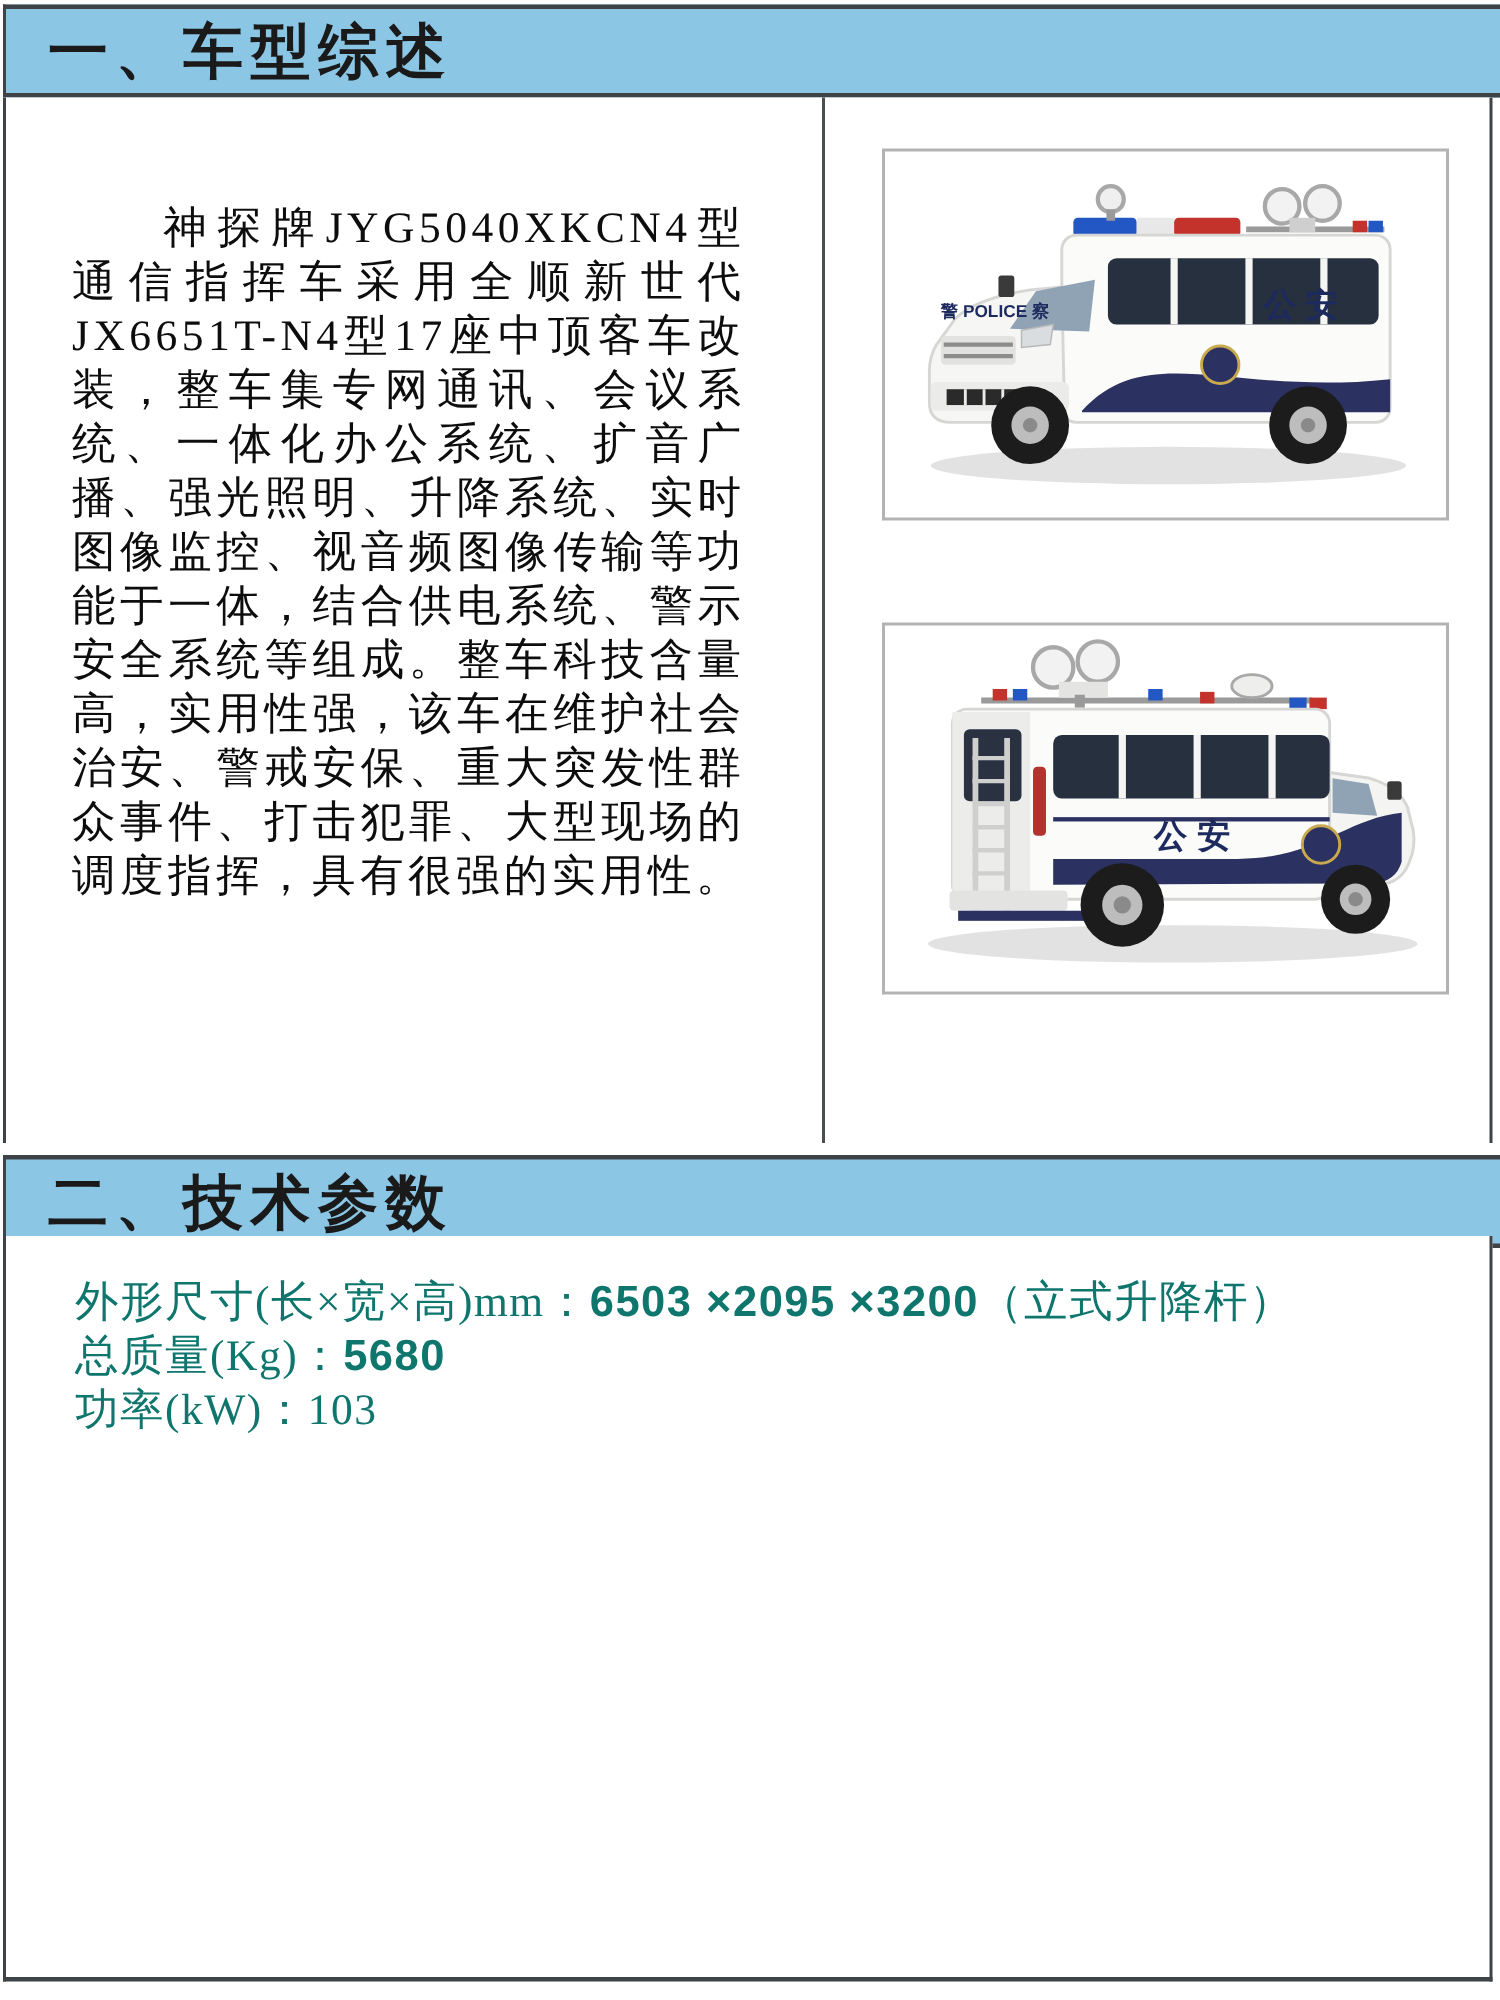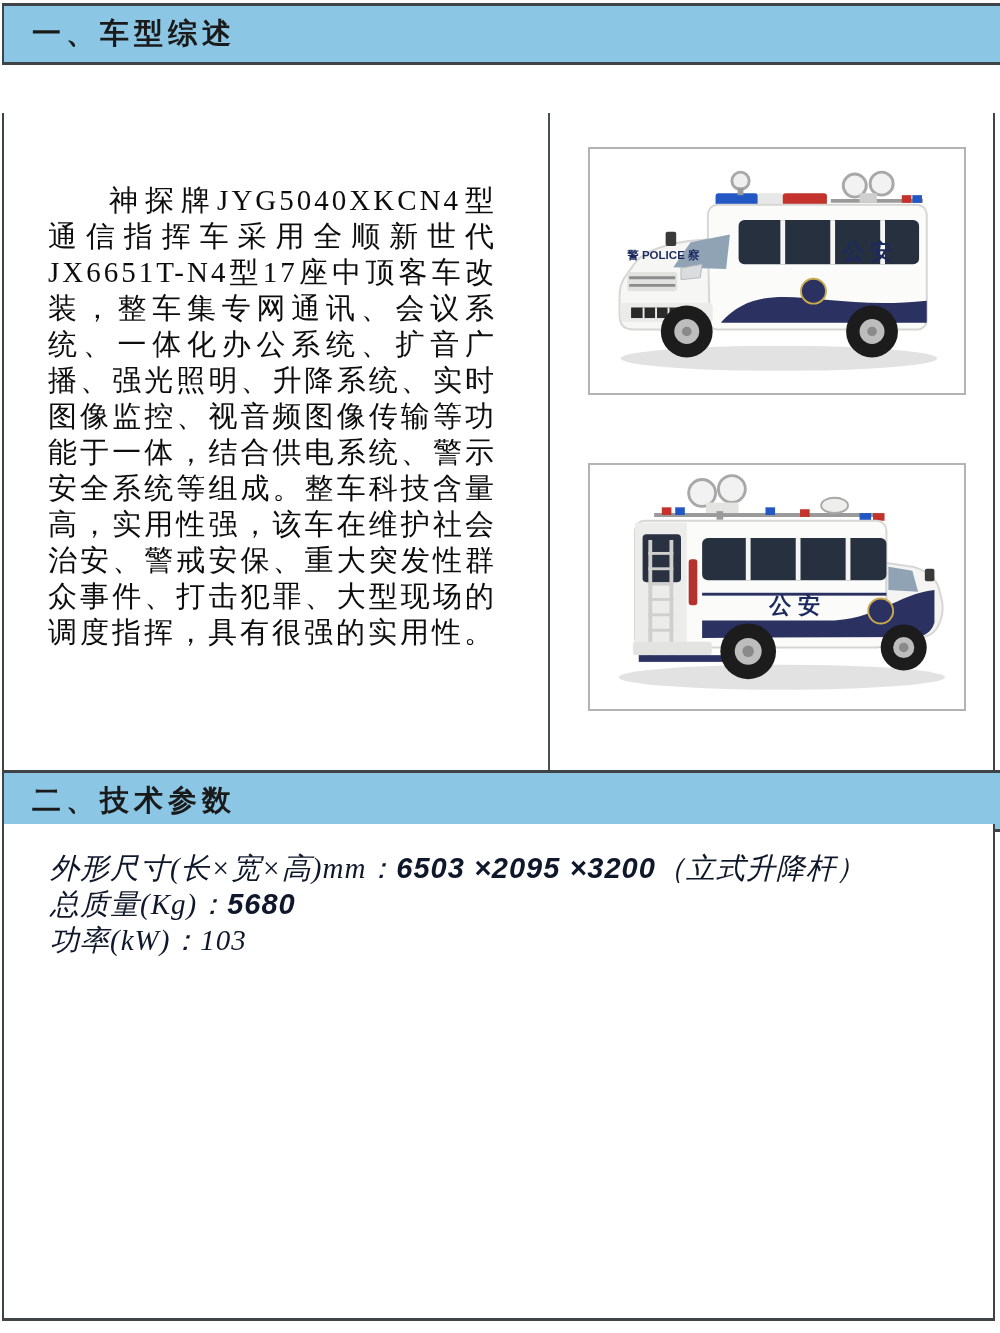--- a/index.html
+++ b/index.html
@@ -3,49 +3,49 @@
 <meta charset="utf-8">
 <style>
   html,body{margin:0;padding:0;background:#ffffff;}
   .page{position:relative;width:1000px;height:1333px;background:#ffffff;overflow:hidden;
         font-family:"Liberation Sans",sans-serif;color:#111;}
 
   
   .secbar{position:absolute;left:2px;right:0;height:56px;background:#8BC7E5;
           border-top:3px solid #3E4347;border-bottom:3px solid #3E4347;border-left:2px solid #3E4347;
           display:flex;align-items:center;}
-  .secbar .sectitle{font-size:29px;font-weight:bold;letter-spacing:5px;color:#1a1a1a;
+  .secbar .sectitle{font-size:40px;font-weight:bold;letter-spacing:5px;color:#1a1a1a;
           padding-left:28px;white-space:nowrap;}
   #bar1{top:3px;}
   #bar2{top:770px;}
 
   
   .secbox{position:absolute;left:2px;width:989px;background:#fff;
           border-left:2px solid #3E4347;border-right:2px solid #3E4347;}
-  #box1{top:65px;height:697px;margin-top:48px;}
+  #box1{top:65px;height:697px;}
   #box2{top:824px;height:494px;border-bottom:3px solid #3E4347;}
 
   .vdivider{position:absolute;left:544px;top:0;bottom:0;width:2px;background:#4a4f52;}
 
   
   .para{position:absolute;left:44px;top:40px;width:449px;
         font-family:"Liberation Serif","DejaVu Serif",serif;
         font-size:29px;line-height:36px;letter-spacing:3px;color:#0d0d0d;
         text-align:justify;text-justify:inter-character;text-indent:2.1em;}
 
   
   .frame{position:absolute;width:374px;height:244px;border:2px solid #B3B3B3;background:#fff;
          display:flex;align-items:center;justify-content:center;}
   #frame1{left:584px;top:34px;}
   #frame2{left:584px;top:350px;}
   .frame svg{display:block;}
 
   
   .specs{position:absolute;left:46px;top:26px;right:30px;}
-  .spec-row{font-size:29px;line-height:36px;white-space:nowrap;color:#0f172a;font-style:italic;}
+  .spec-row{font-size:29px;line-height:36px;white-space:nowrap;color:#0f766e;}
   .spec-label,.spec-suffix{font-family:"Liberation Serif","DejaVu Serif",serif;letter-spacing:1px;}
   .spec-value{font-family:"Liberation Sans",sans-serif;font-weight:bold;letter-spacing:1px;}
   .spec-row:last-child .spec-value{font-family:"Liberation Serif","DejaVu Serif",serif;font-weight:normal;}
 
   svg text{font-family:"Liberation Sans",sans-serif;}
 </style>
 </head>
 <body>
 
 <div class="page">

